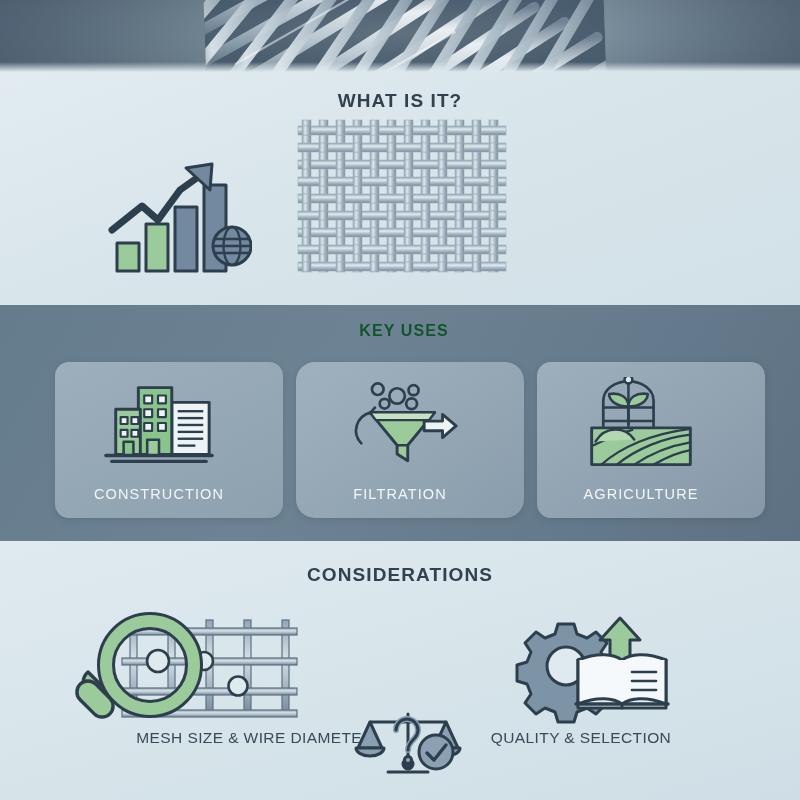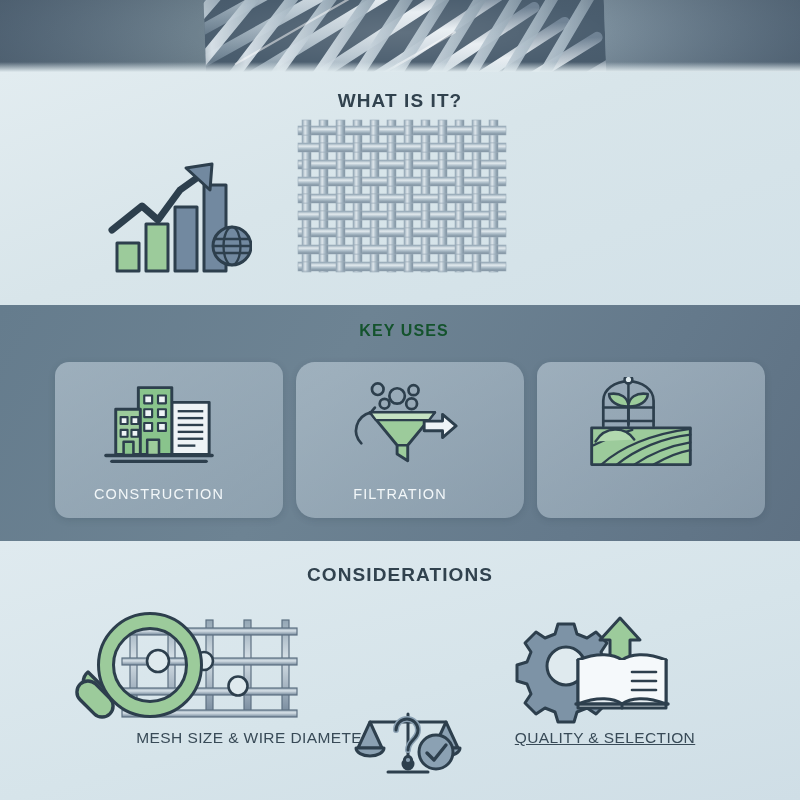--- a/index.html
+++ b/index.html
@@ -68,21 +68,21 @@
   .card-lbl{
     position:absolute;left:0;bottom:16px;width:208px;text-align:center;
     font-size:14.5px;letter-spacing:1.1px;color:#f2f7f9;
   }
 
   
   .cons-lbl{
     position:absolute;text-align:center;font-size:15.5px;letter-spacing:.4px;color:#384a57;
   }
   .cons-lbl-1{left:60px;top:729px;width:390px;}
-  .cons-lbl-2{left:460px;top:729px;width:290px;text-decoration:underline;}
+  .cons-lbl-2{left:436px;top:729px;width:290px;}
 </style>
 </head>
 <body>
 
 <div id="poster">
 
   <div class="hero">
     <div class="hero-base"></div>
     <svg class="hero-weave" viewBox="0 0 400 160" preserveAspectRatio="none">
       <defs>
@@ -372,20 +372,21 @@
           <path d="M22 45 H74" stroke-width="2.6"></path>
           <path d="M48 4 V50" stroke-width="2.6"></path>
           <circle cx="48" cy="2" r="4" fill="#dfeaee" stroke-width="2.6"></circle>
 
           <path d="M48 48 V26" stroke-width="3"></path>
           <path d="M48 30 C36 30 28 24 28 17 C40 15 48 21 48 30 Z" fill="#9ccb9b" stroke-width="2.6"></path>
           <path d="M48 30 C60 30 68 24 68 17 C56 15 48 21 48 30 Z" fill="#9ccb9b" stroke-width="2.6"></path>
         </g>
       </svg>
     </div>
+    <div class="card-lbl">AGRICULTURE</div>
   </div>
 
   <div class="sec-cons"></div>
 
   <div class="h-dark" style="top:564px;">CONSIDERATIONS</div>
 
   <svg class="icon-abs" style="left:72px;top:606px;width:268px;height:132px;" viewBox="0 0 268 132">
     <defs>
       <linearGradient id="gw" x1="0" y1="0" x2="0" y2="1">
         <stop offset="0%" stop-color="#93a6b4"></stop>

